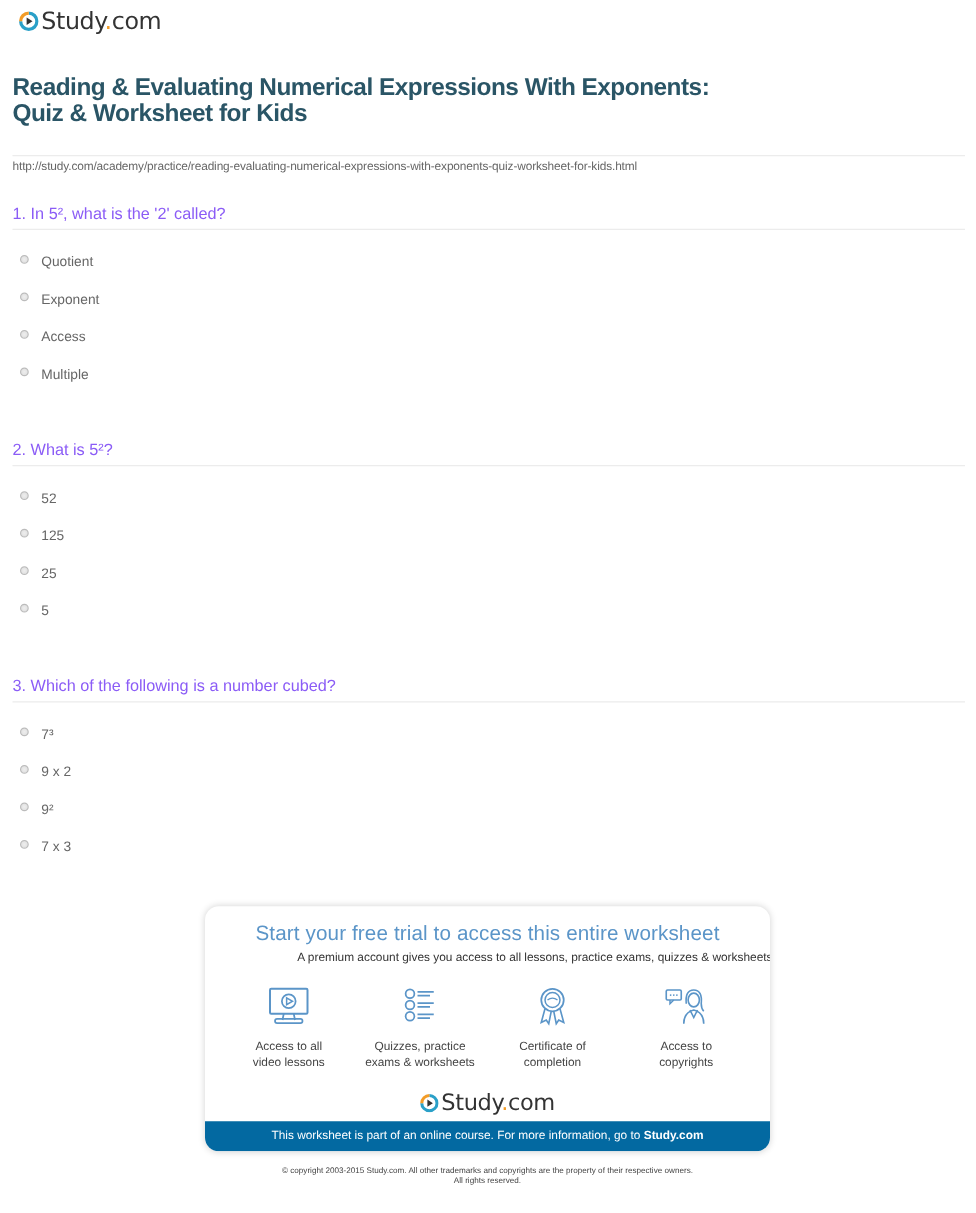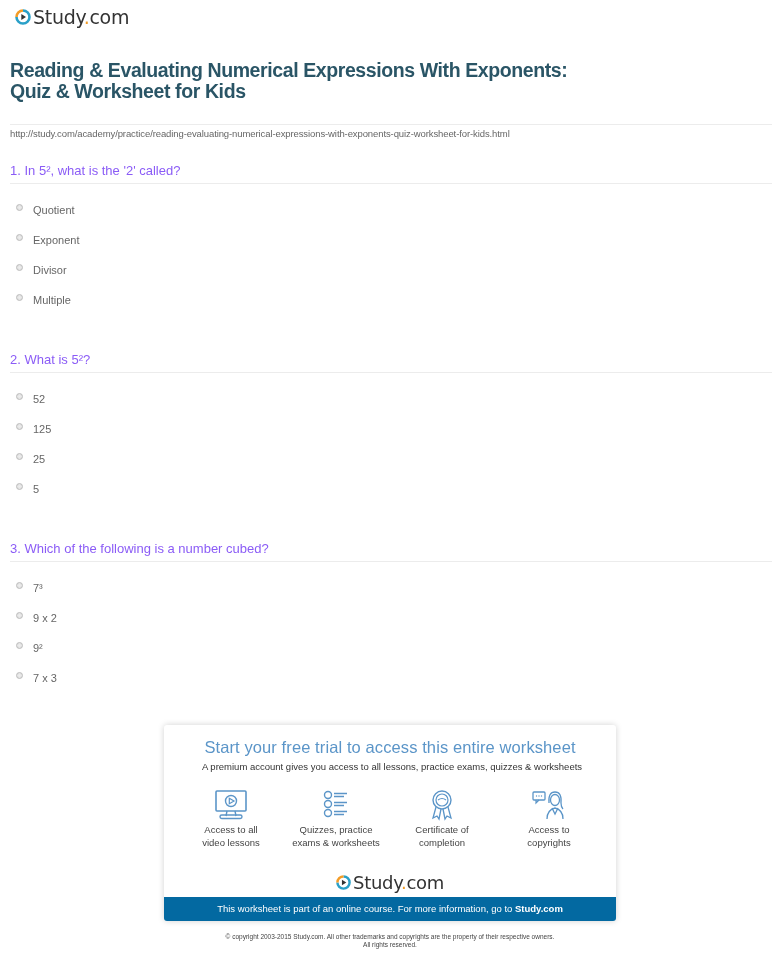--- a/index.html
+++ b/index.html
@@ -12,26 +12,26 @@
     .logo .word .dot { color: #f39c27; }
 
     .title { position: absolute; left: 10px; top: 60px; width: 560px; font-size: 19.5px; line-height: 21px; color: #2a5566; font-weight: bold; letter-spacing: -0.4px; font-family: "Liberation Sans", sans-serif; }
     .url { position: absolute; left: 10px; top: 108px; font-size: 9.5px; color: #666; font-family: "Liberation Sans", sans-serif; letter-spacing: -0.1px; margin-top: 20px; }
     .sep { position: absolute; left: 10px; width: 762px; height: 1px; background: #ececec; }
 
     .question { position: absolute; left: 10px; font-size: 13px; color: #8b5cf6; font-family: "Liberation Sans", sans-serif; }
     .option { position: absolute; left: 16px; display: flex; font-size: 11px; color: #666; font-family: "Liberation Sans", sans-serif; }
     .radio { width: 7px; height: 7px; border-radius: 50%; border: 1px solid #bbb; background: radial-gradient(circle, #eee 0, #ddd 100%); margin-right: 10px; }
 
-    .promo { position: absolute; left: 164px; top: 725px; width: 452px; height: 196px; background: #fff; border-radius: 3px; box-shadow: 0 0 6px rgba(0,0,0,0.18); overflow: hidden; }
+    .promo { position: absolute; left: 164px; top: 725px; width: 452px; height: 196px; background: #fff; border-radius: 11px; box-shadow: 0 0 6px rgba(0,0,0,0.18); overflow: hidden; }
     .promo-title { position: absolute; left: 0; top: 13px; width: 100%; text-align: center; font-size: 16.5px; color: #5b95c8; font-family: "Liberation Sans", sans-serif; letter-spacing: 0.1px; }
-    .promo-sub { position: absolute; left: 2px; top: 36px; width: 100%; text-align: center; font-size: 9.5px; color: #333; font-family: "Liberation Sans", sans-serif; }
+    .promo-sub { position: absolute; left: 2px; top: 36px; width: 100%; text-align: right; font-size: 9.5px; color: #333; font-family: "Liberation Sans", sans-serif; }
     .feature { position: absolute; top: 64px; width: 110px; text-align: center; }
     .feature svg { display: block; margin: 0 auto; }
-    .feature .flabel { margin-top: 2px; font-size: 9.5px; line-height: 13px; color: #444; font-family: "Liberation Sans", sans-serif; }
+    .feature .flabel { margin-top: 10px; font-size: 9.5px; line-height: 13px; color: #444; font-family: "Liberation Sans", sans-serif; }
     .promo-logo { position: absolute; top: 147px; left: 0; width: 100%; display: flex; justify-content: center; align-items: center; }
     .promo-logo .word { font-size: 18px; color: #333; letter-spacing: -0.3px; }
     .promo-logo .word .dot { color: #f39c27; }
     .promo-bar { position: absolute; left: 0; bottom: 0; width: 100%; height: 24px; background: #0369a1; color: #fff; text-align: center; line-height: 24px; font-size: 9.5px; font-family: "Liberation Sans", sans-serif; }
     .promo-bar b { font-weight: bold; }
 
     .copyright { position: absolute; left: 160px; top: 933px; width: 460px; text-align: center; font-size: 6.5px; line-height: 8px; color: #444; font-family: "Liberation Sans", sans-serif; }
   </style>
 </head>
 <body>
@@ -56,21 +56,21 @@
 <label class="option" style="top:204px">
     <span class="radio"></span>
     <span>Quotient</span>
   </label>
 <label class="option" style="top:234px">
     <span class="radio"></span>
     <span>Exponent</span>
   </label>
 <label class="option" style="top:264px">
     <span class="radio"></span>
-    <span>Divisor</span>
+    <span>Access</span>
   </label>
 <label class="option" style="top:294px">
     <span class="radio"></span>
     <span>Multiple</span>
   </label>
 
 <div class="question" style="top:352px">2. What is 5²?</div>
 <div class="sep" style="top:372px"></div>
 <label class="option" style="top:393px">
     <span class="radio"></span>

